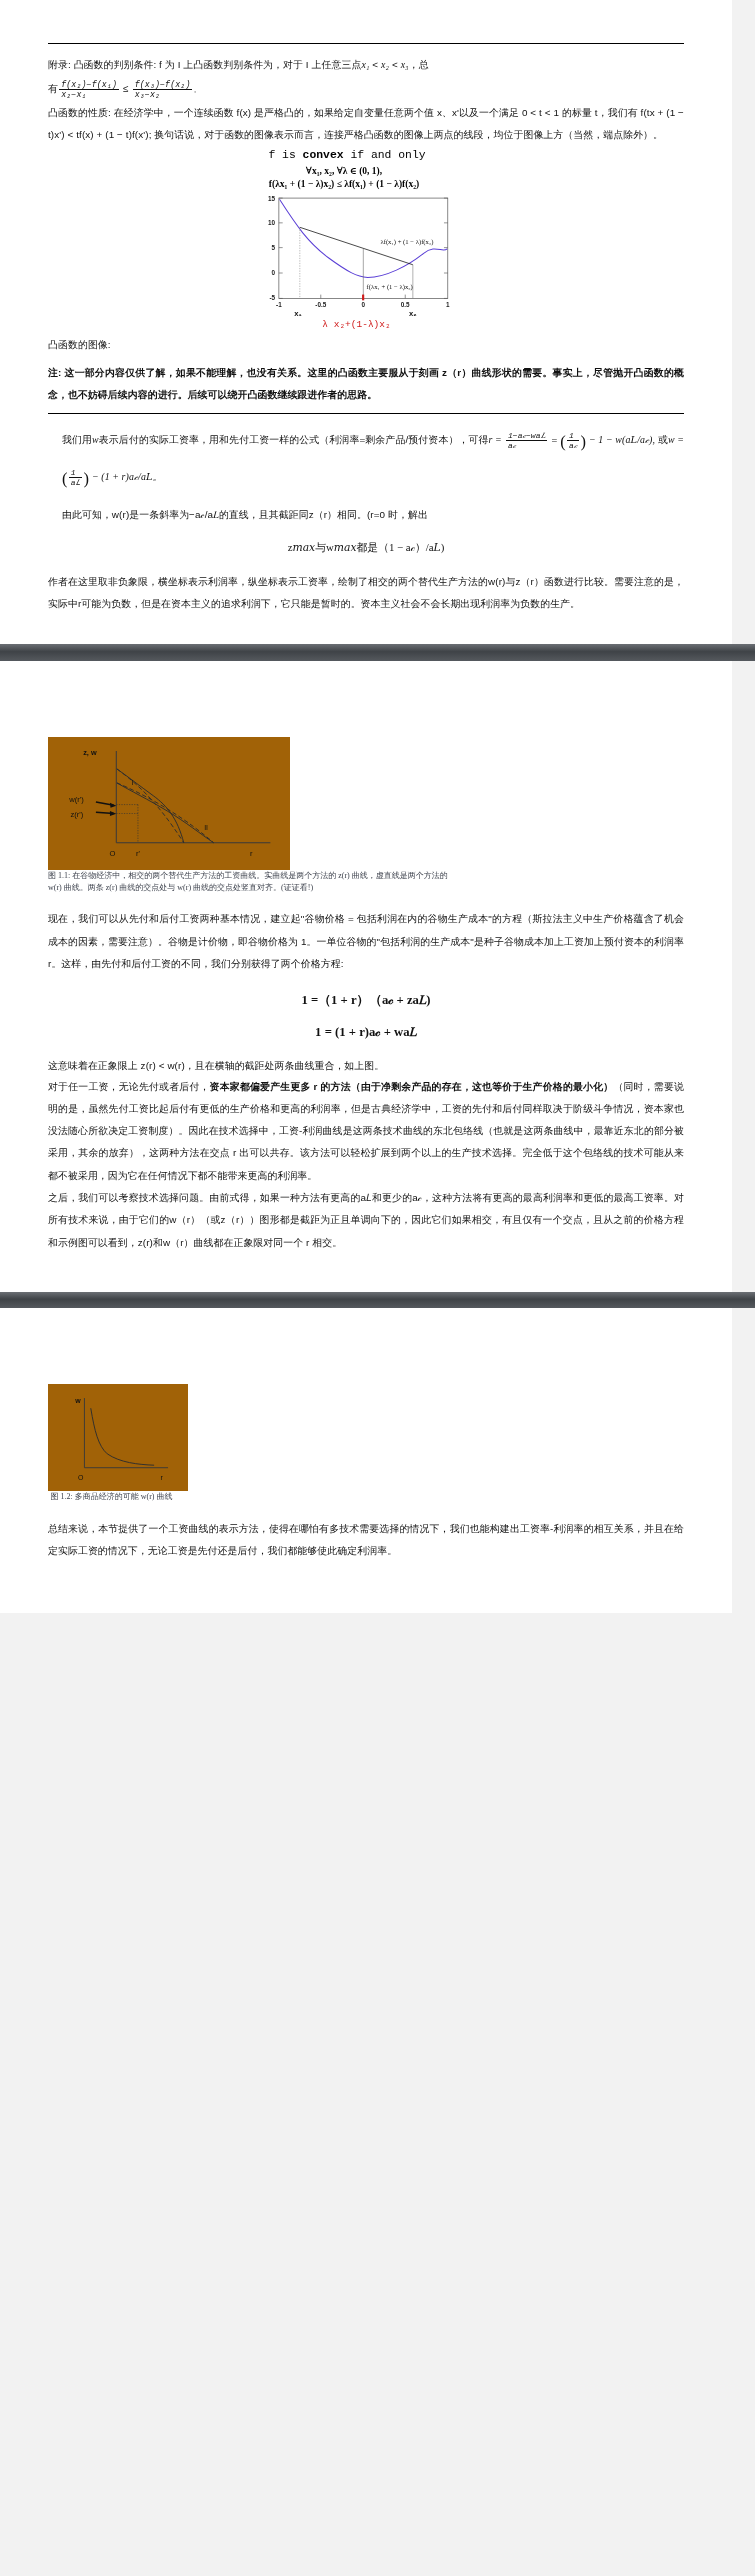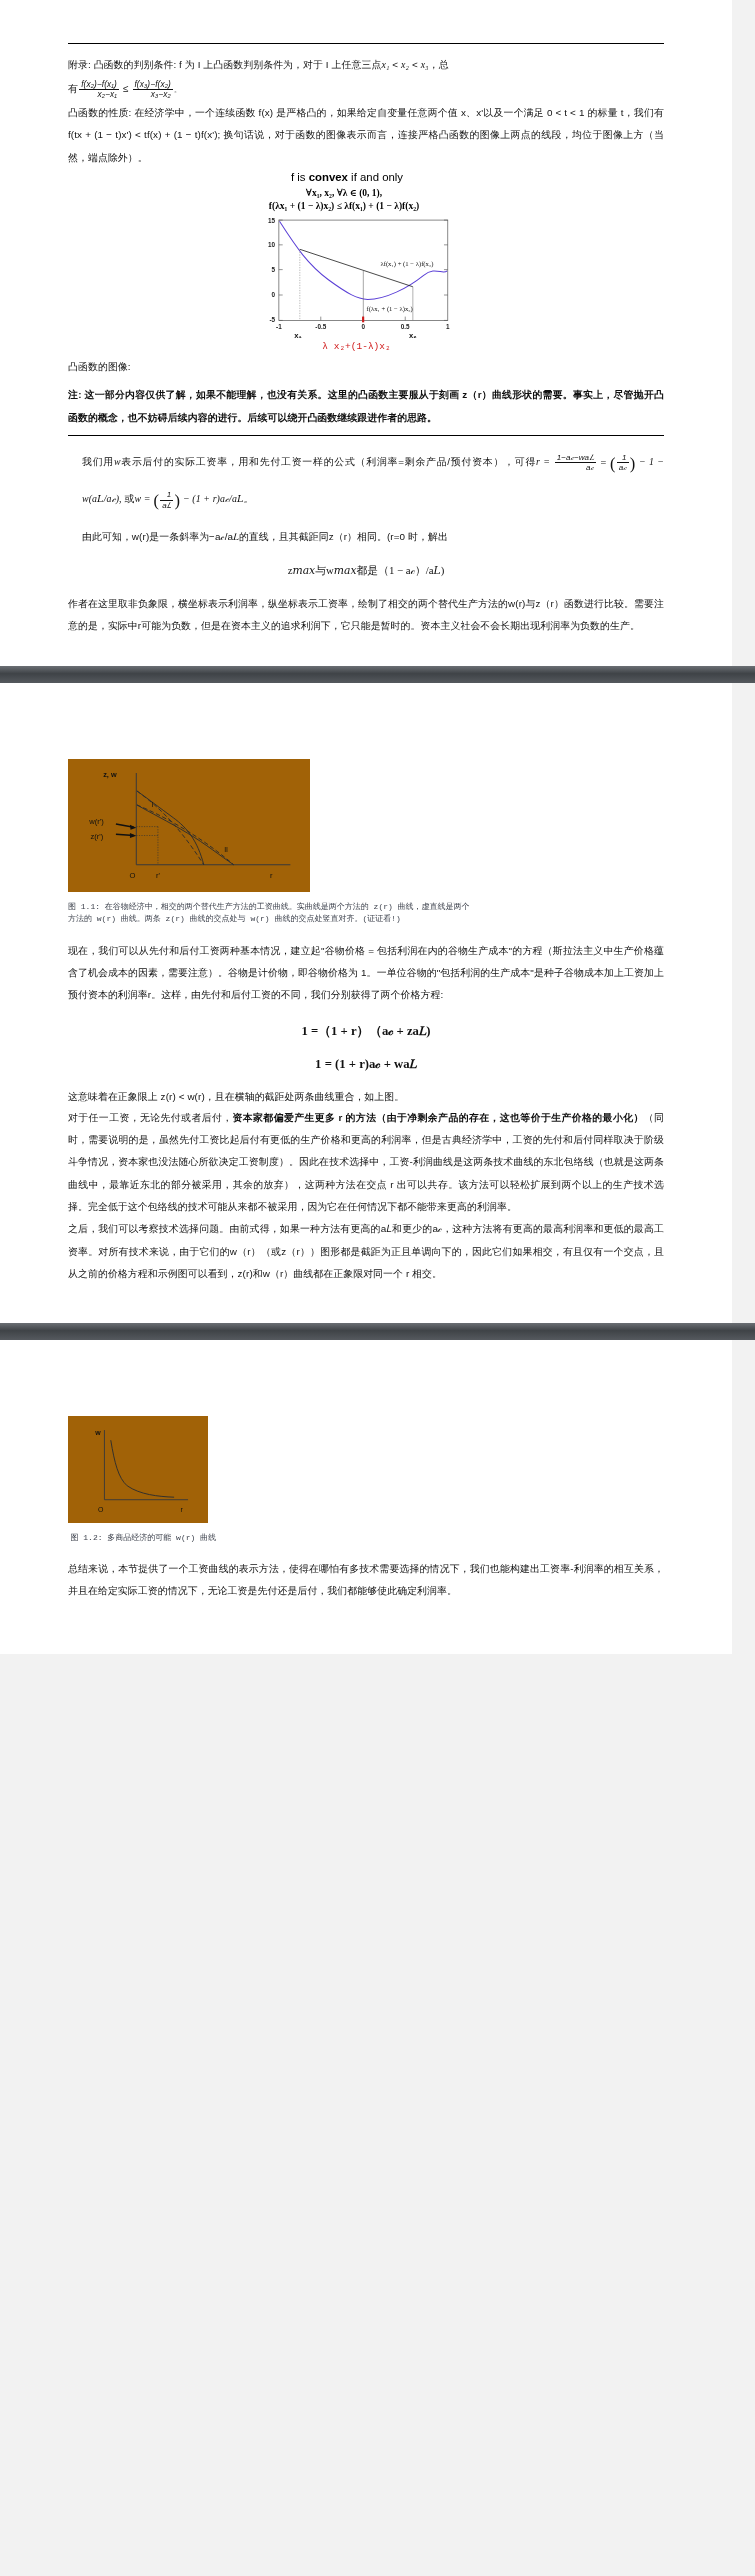--- a/index.html
+++ b/index.html
@@ -1,57 +1,57 @@
 <!DOCTYPE html>
 <html style="font-size:10.2px"><head>
 <meta charset="utf-8">
 <style>
   html,body{margin:0;padding:0;background:#f2f2f2;}
   body{font-family:"Liberation Sans","DejaVu Sans",sans-serif;}
   .page-wrap{width:756px;margin:0 auto;}
-  .page{background:#ffffff;width:732px;box-sizing:border-box;padding:0 68px;position:relative;}
+  .page{background:#ffffff;width:732px;box-sizing:border-box;padding:0 48px;position:relative;}
   .page-gap{height:16.5px;background:linear-gradient(180deg,#6b6f74 0%,#3f4347 45%,#55595e 100%);}
   .p{
     font-size:9.9px;
     line-height:2.25;
     color:#111;
     text-align:justify;
     margin:0;
     letter-spacing:0.1px;
   }
   .p.tight{line-height:1.9;}
   .spacer-s{height:6.4px;}
   .spacer-m{height:14px;}
   .bold{font-weight:bold;}
   .mi{font-family:"Liberation Serif","DejaVu Serif",serif;font-style:italic;}
   .hr-rule{border-top:1.9px solid #000;margin:3.8px 0 2.5px 0;}
 
   
-  .frac{display:inline-block;vertical-align:middle;text-align:right;font-family:Liberation Sans, sans-serif;font-style:italic;font-size:8.3px;line-height:1.15;margin:0 1.3px;}
+  .frac{display:inline-block;vertical-align:middle;text-align:left;font-family:Liberation Mono, monospace;font-style:italic;font-size:8.3px;line-height:1.15;margin:0 1.3px;}
   .frac .num{display:block;border-bottom:0.8px solid #111;padding:0 1.9px;}
   .frac .den{display:block;padding:0 1.9px;}
   .paren-big{font-size:16.5px;vertical-align:-3.8px;font-family:"Liberation Serif",serif;}
 
   .eq-center{text-align:center;font-family:"Liberation Serif","DejaVu Serif",serif;font-size:12.7px;font-weight:bold;margin:16.5px 0;color:#111;}
   .eq-center-2{text-align:center;font-family:"Liberation Serif","DejaVu Serif",serif;font-size:10.8px;margin:15.3px 0;color:#111;}
 
   
   .convex-block{margin:2.5px 0 0 0;}
-  .convex-title{font-size:11.4px;text-align:center;font-family:Liberation Sans, sans-serif;margin-left:-38px;}
+  .convex-title{font-size:11.4px;text-align:center;font-family:Liberation Mono, monospace;margin-left:-38px;}
   .convex-title b{font-weight:bold;}
   .convex-math{font-family:"Liberation Serif","DejaVu Serif",serif;font-size:9.5px;text-align:center;line-height:1.35;margin:3.8px 0 2.5px -44px;font-weight:bold;}
   .convex-plot-holder{display:flex;justify-content:center;}
   .lam-label{color:#d01b1b;text-align:center;font-size:9.5px;font-family:"Liberation Sans",sans-serif;margin-top:-1.3px;margin-left:3.8px;}
 
   
   .figbox{background:#a16207;padding:9px 11.4px 6.4px 11.4px;box-sizing:border-box;}
   .fig-caption{
-    font-family:Liberation Mono, monospace;
+    font-family:Liberation Serif, serif;
     font-size:8px;line-height:1.55;color:#3a3f4a;
-    margin-top:9px;text-align:left;max-width:407px;
+    margin-top:0;text-align:left;max-width:407px;
   }
   .center-fig{display:flex;justify-content:flex-start;}
 </style>
 </head>
 <body>
 
 <div class="page-wrap">
 
   <div class="page" style="padding-top:39px;padding-bottom:29px;">
 

